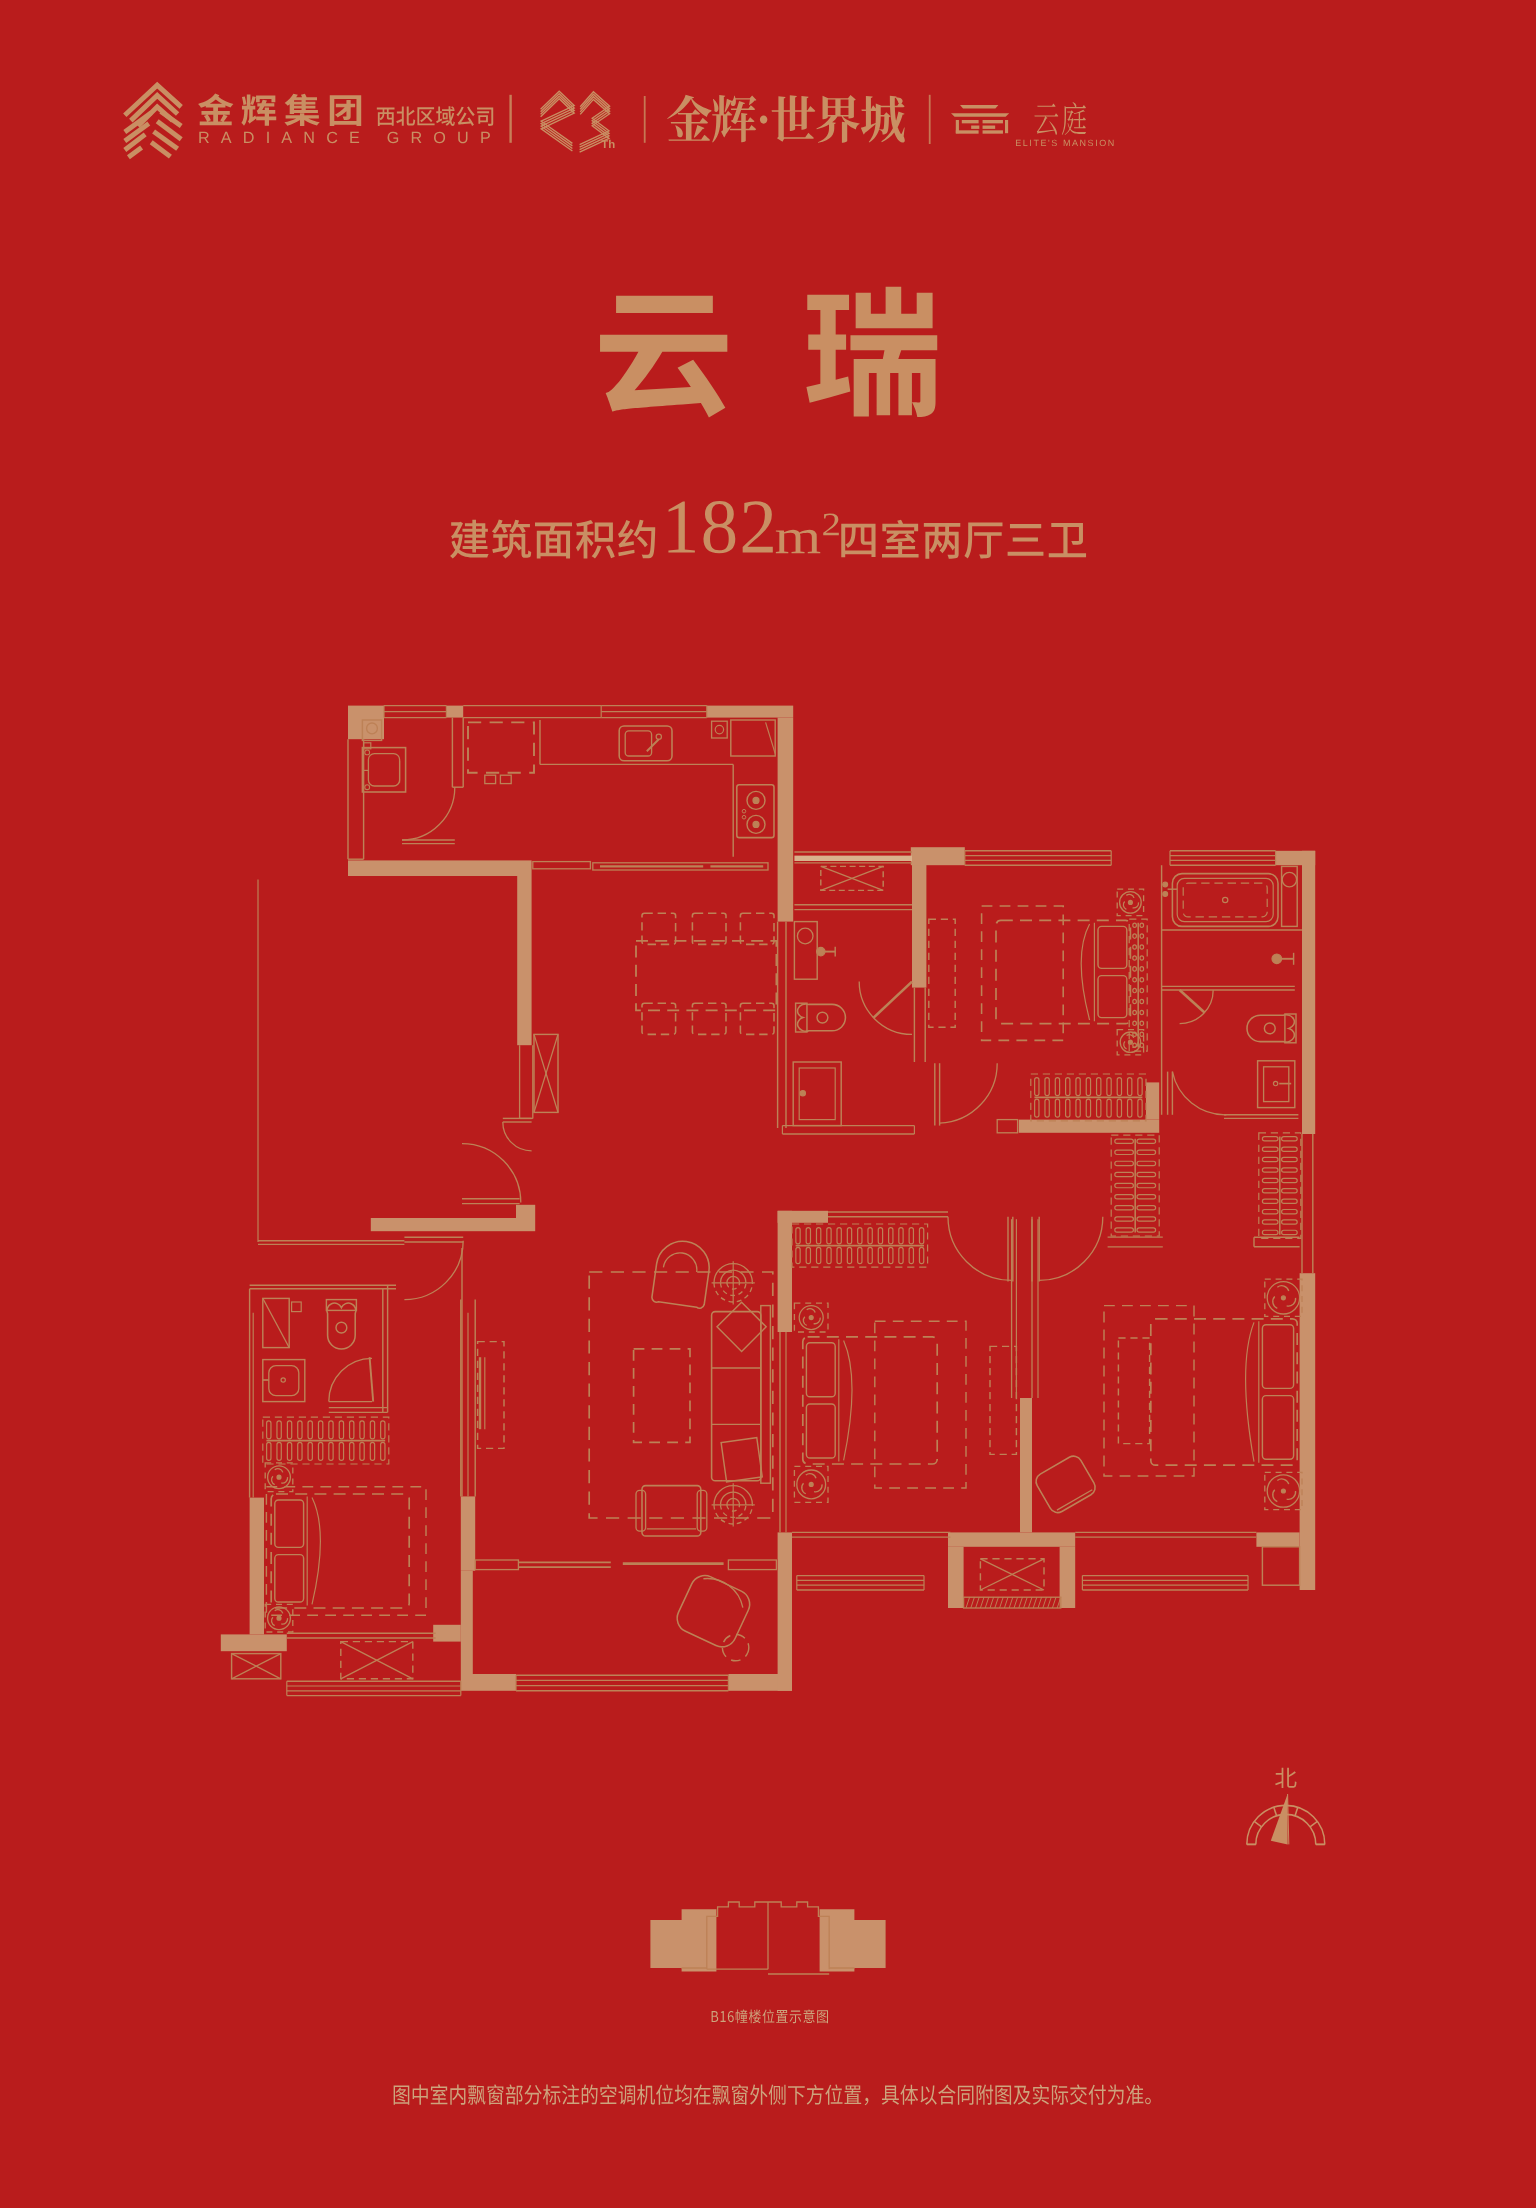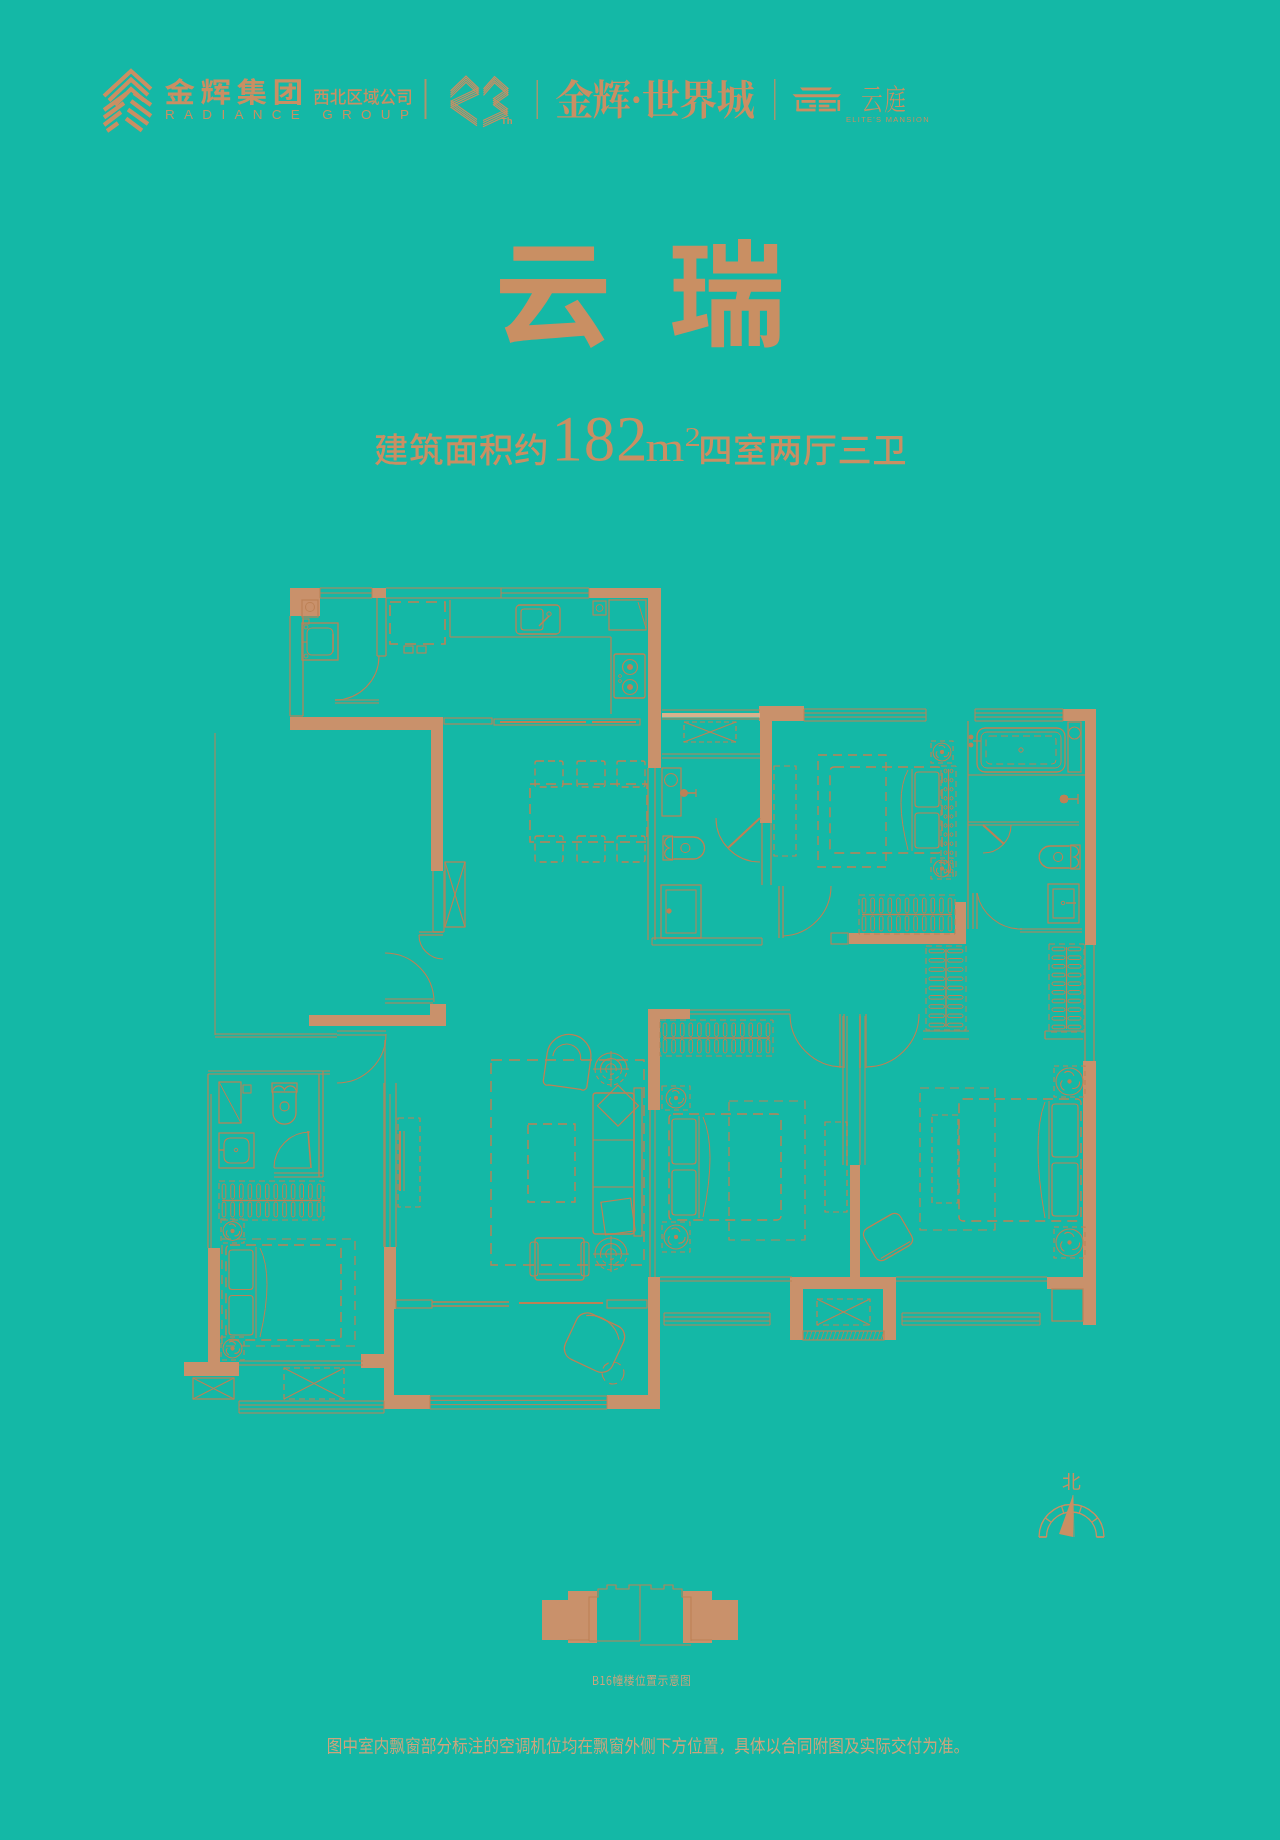--- a/index.html
+++ b/index.html
@@ -1,16 +1,16 @@
 <!DOCTYPE html>
 <html><head><meta charset="utf-8"><title>云瑞户型图</title>
 <style>
 html,body{margin:0;padding:0;background:#ffffff;}
 body{font-family:"Liberation Sans",sans-serif;}
-#page{position:relative;width:1280px;height:1840px;background:#14b8a6;overflow:hidden;}
+#page{position:relative;width:1280px;height:1840px;background:#b91c1c;overflow:hidden;}
 </style></head>
 <body>
 <div id="page">
 <svg width="1280" height="1840" viewBox="0 0 1280 1840">
 
 <g stroke="#c98f63" stroke-width="4.1" fill="none">
         <path d="M104,96 L131,71 L151,89"></path>
         <path d="M109,100.5 L131,79.5 L148,95"></path>
         <path d="M115,105 L131,89 L144,100.5"></path>
         <path d="M104,110 L126,94"></path>

